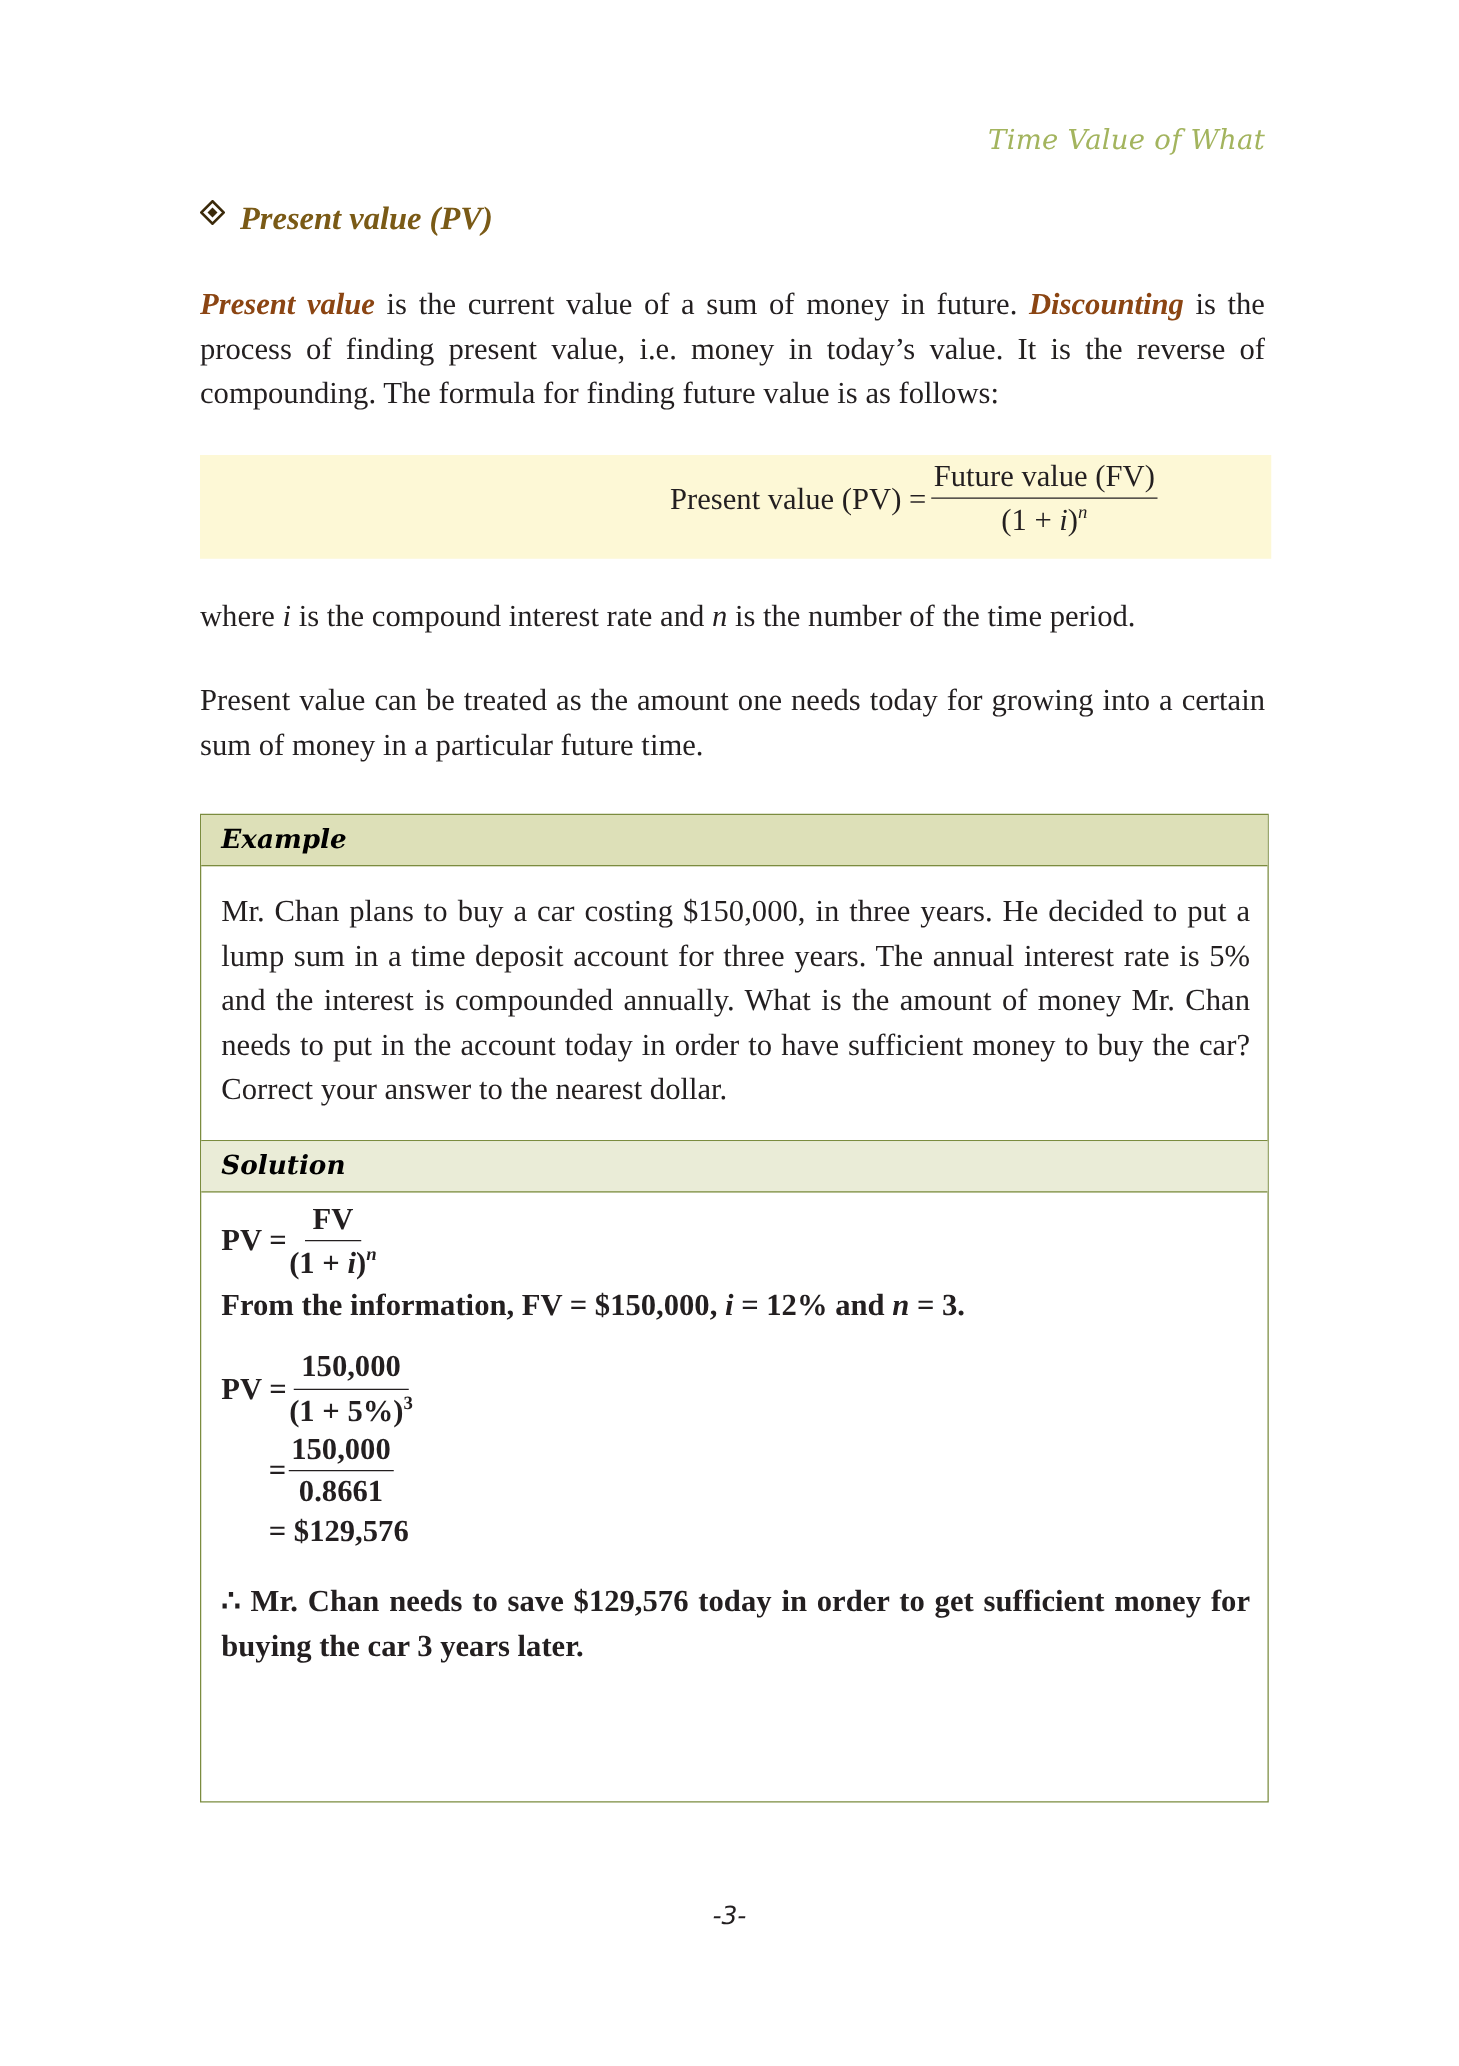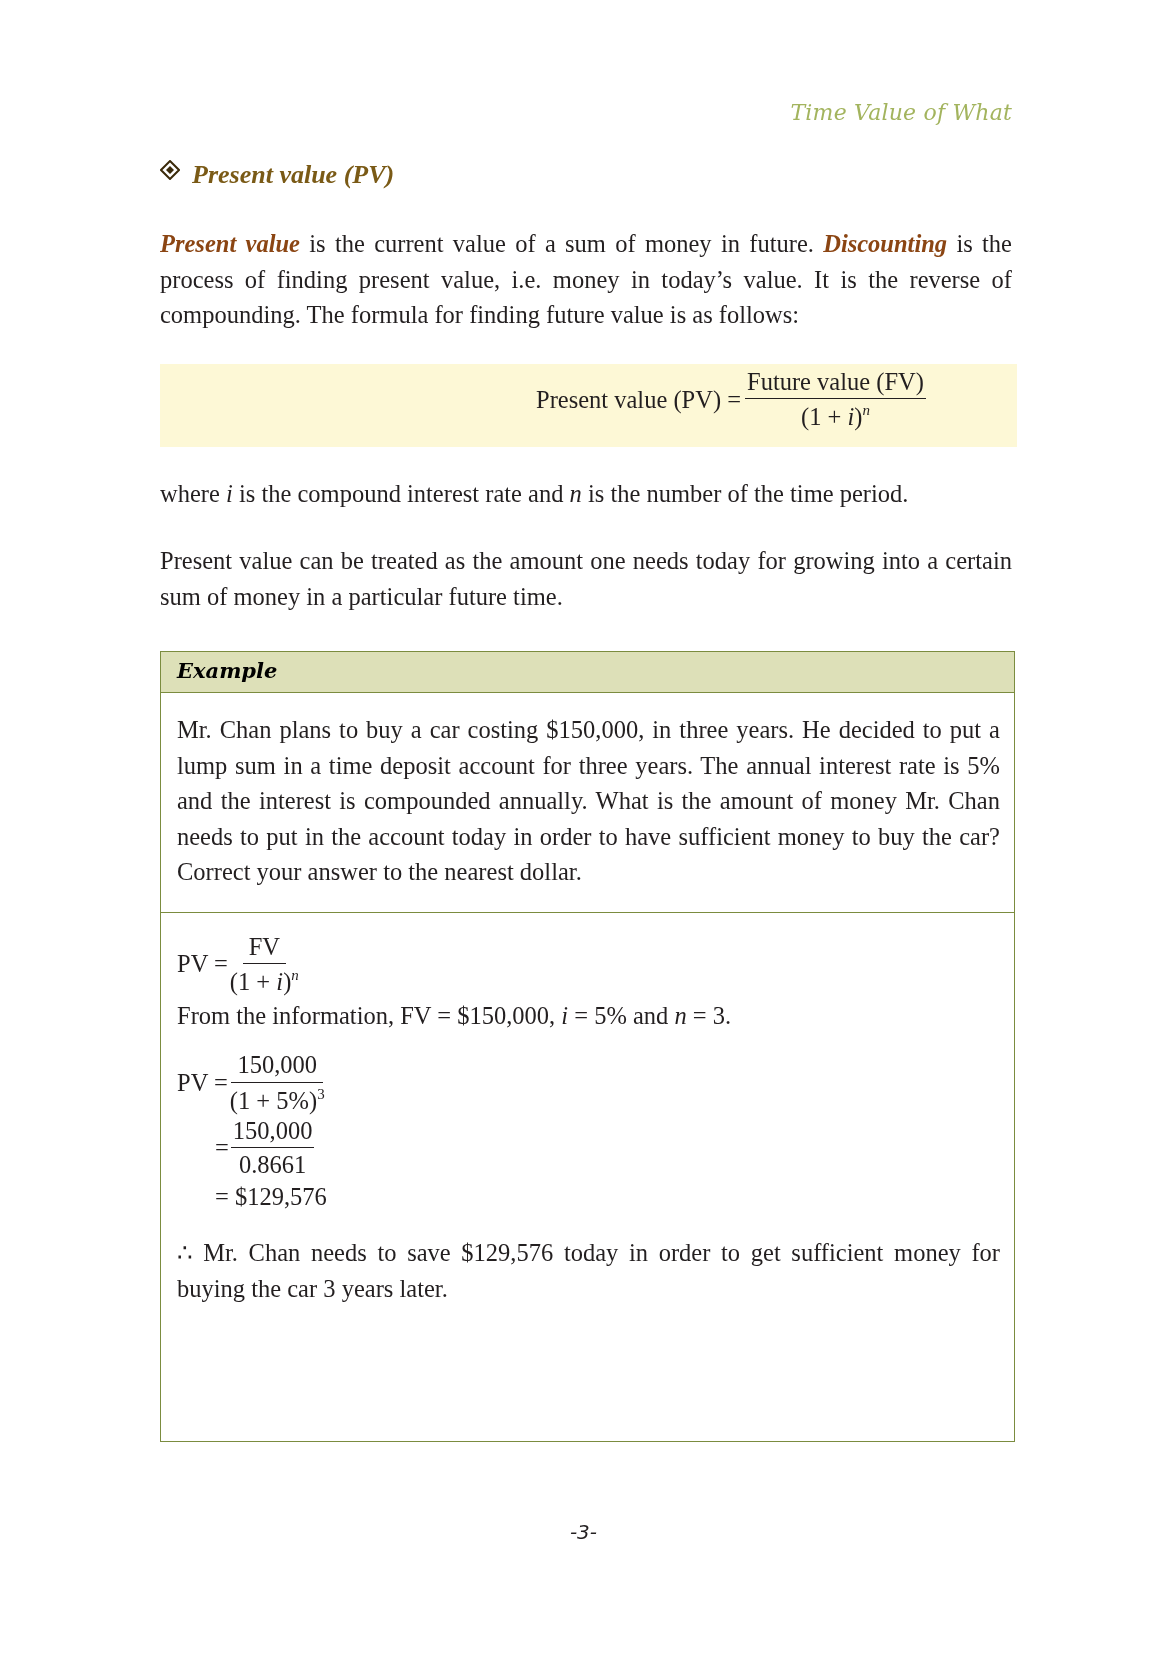--- a/index.html
+++ b/index.html
@@ -69,30 +69,31 @@
   <span>where </span><span class="it">i</span><span> is the compound interest rate and </span><span class="it">n</span><span> is the number of the time period.</span>
 </p>
 
 <p class="para" style="top:543px;">Present value can be treated as the amount one needs today for growing into a certain sum of money in a particular future time.</p>
 
 <div class="example-box">
   <div class="box-head head-example">Example</div>
   <div class="box-body" style="padding-top:19px; padding-bottom:22px; border-bottom:1.5px solid #7b8c3f;">
     <p class="box-para">Mr. Chan plans to buy a car costing $150,000, in three years. He decided to put a lump sum in a time deposit account for three years. The annual interest rate is 5% and the interest is compounded annually. What is the amount of money Mr. Chan needs to put in the account today in order to have sufficient money to buy the car? Correct your answer to the nearest dollar.</p>
   </div>
-  <div class="box-body" style="padding-top:20px;">
+  <div class="box-head head-solution">Solution</div>
+  <div class="box-body" style="padding-top:8px;font-weight:bold;">
     <div class="step-row">
       <span style="margin-right:2px;">PV =</span>
       <span class="frac">
         <span class="num" style="padding:0 6px 2px 6px;">FV</span>
         <span class="den"><span>(1 + </span><span class="it">i</span><span>)</span><sup class="it">n</sup></span>
       </span>
     </div>
     <p class="box-para" style="margin-top:2px;">
-      <span>From the information, FV = $150,000, </span><span class="it">i</span><span> = 5% and </span><span class="it">n</span><span> = 3.</span>
+      <span>From the information, FV = $150,000, </span><span class="it">i</span><span> = 12% and </span><span class="it">n</span><span> = 3.</span>
     </p>
     <div class="step-row" style="margin-top:18px;">
       <span style="margin-right:2px;">PV =</span>
       <span class="frac">
         <span class="num" style="padding:0 6px 2px 6px;">150,000</span>
         <span class="den"><span>(1 + 5%)</span><sup>3</sup></span>
       </span>
     </div>
     <div class="step-row" style="margin-top:2px; padding-left:38px;">
       <span style="margin-right:2px;">=</span>

